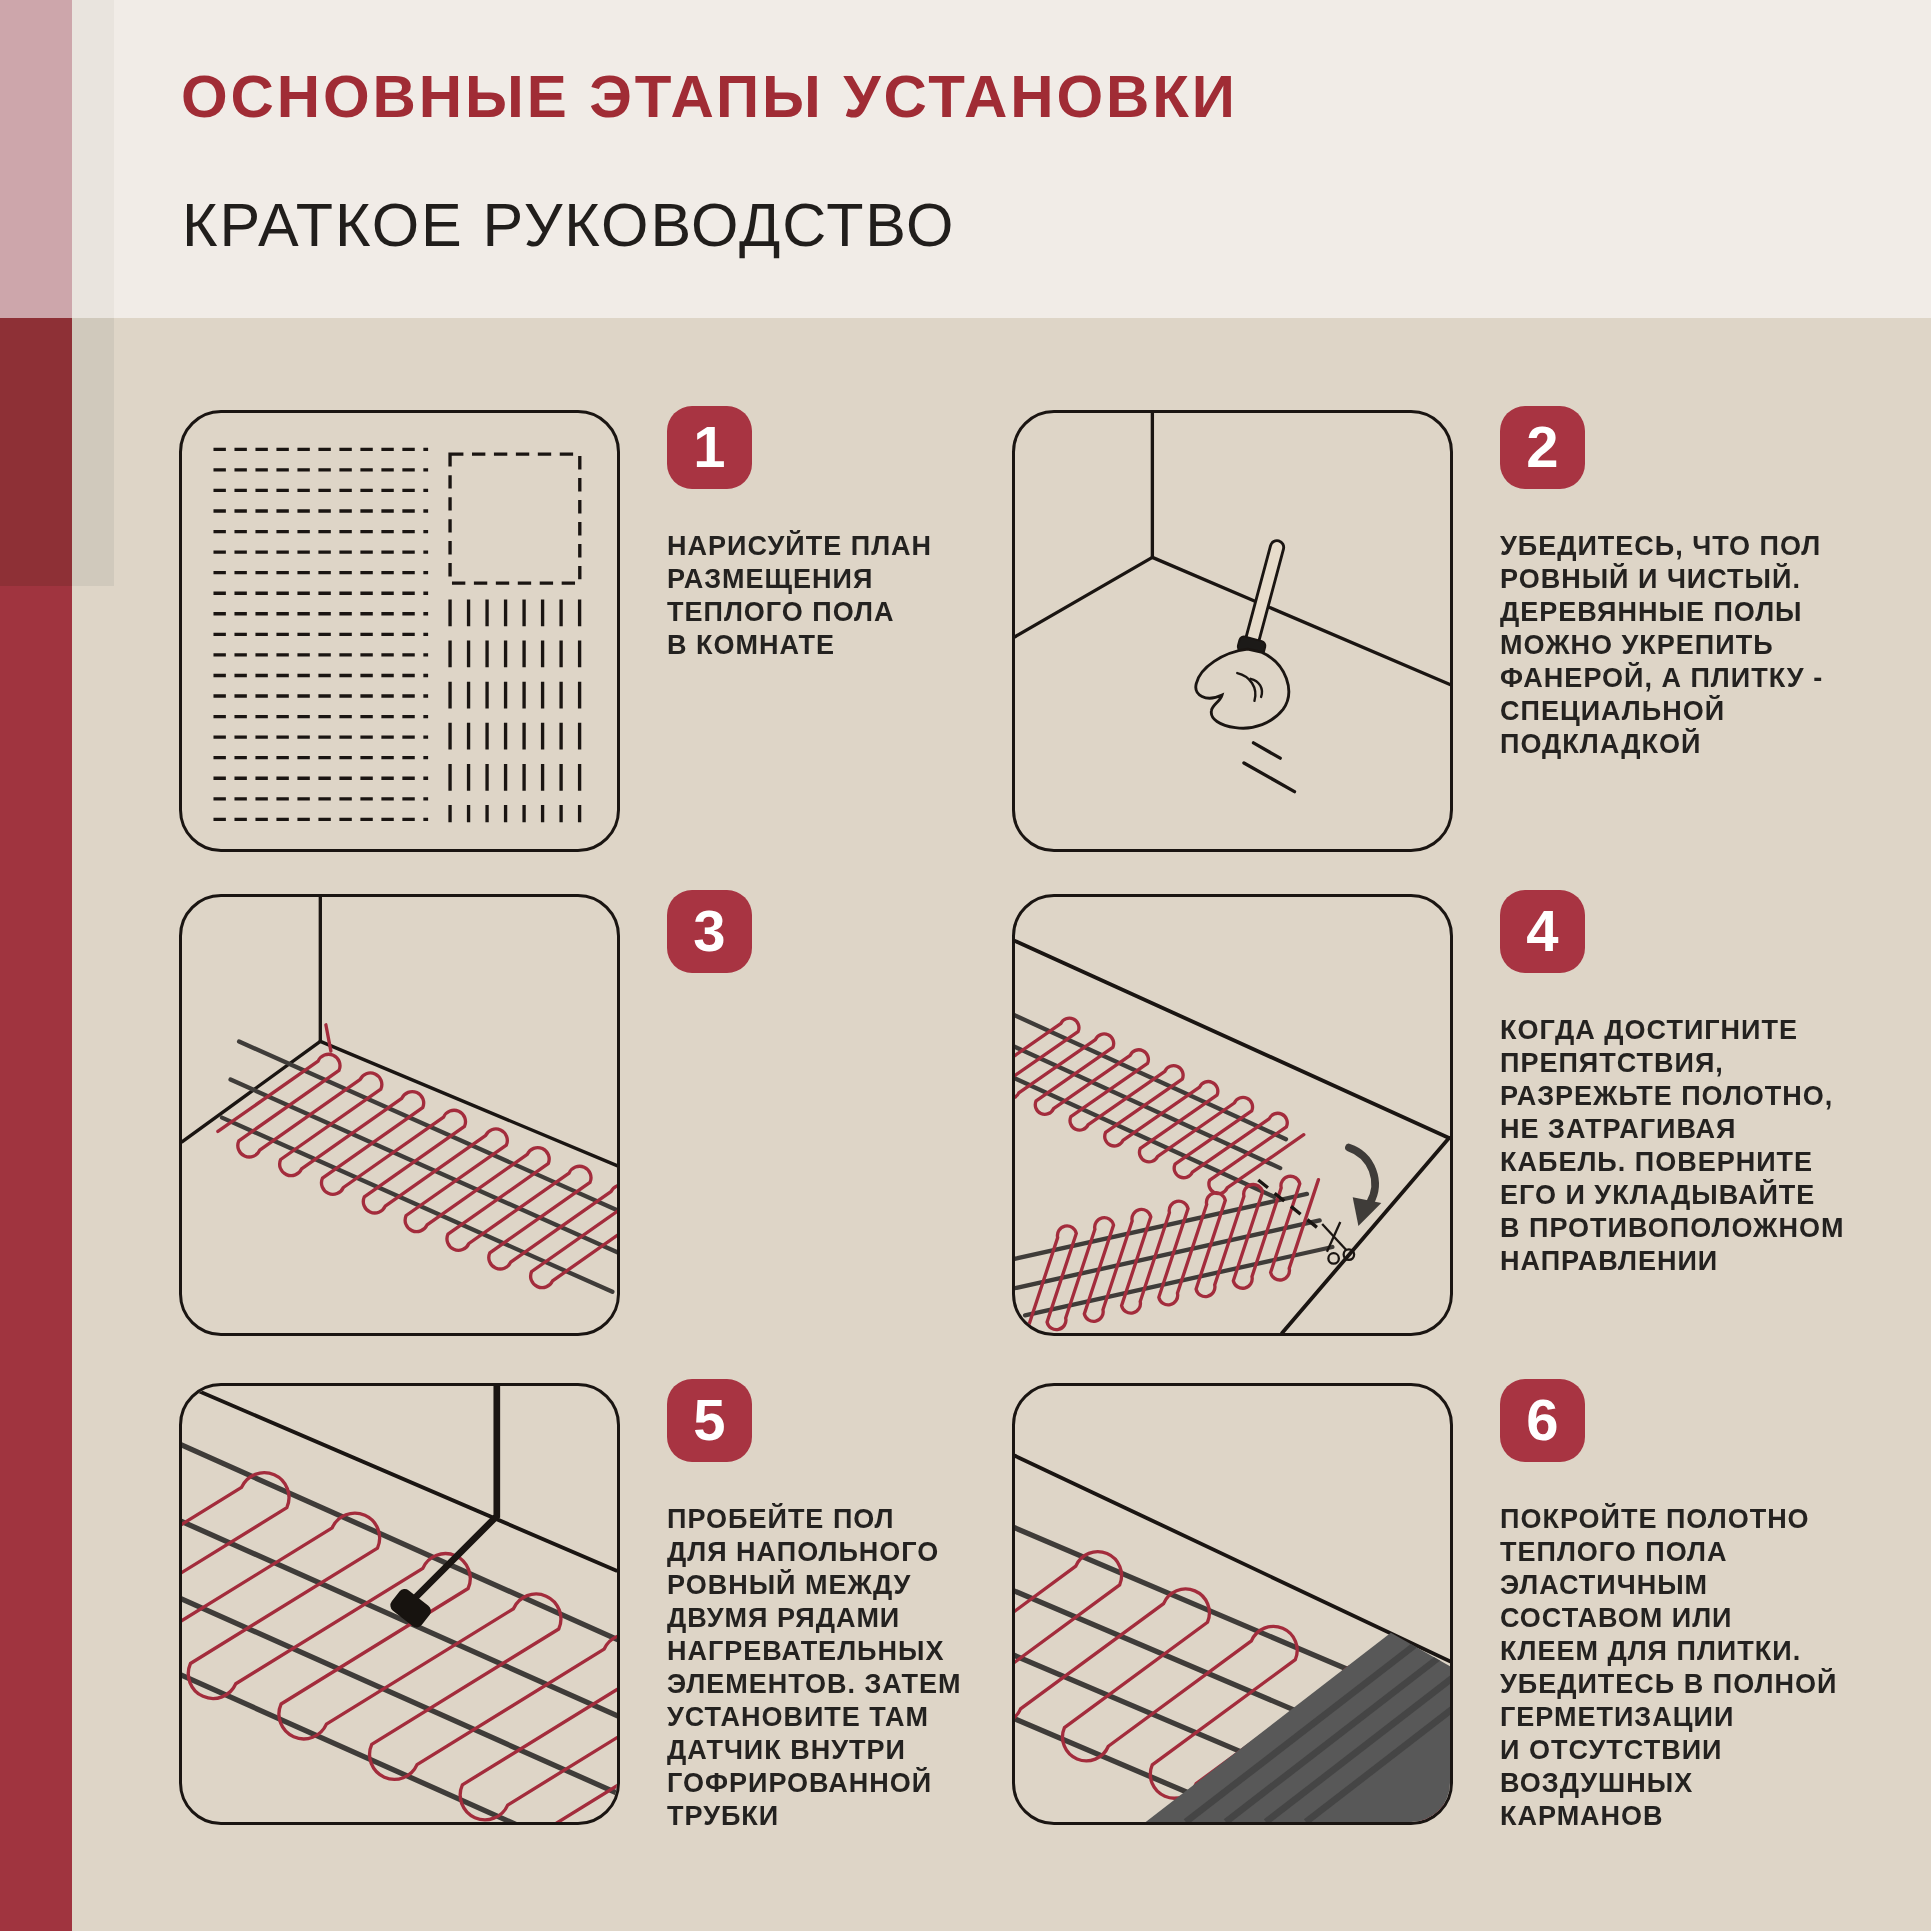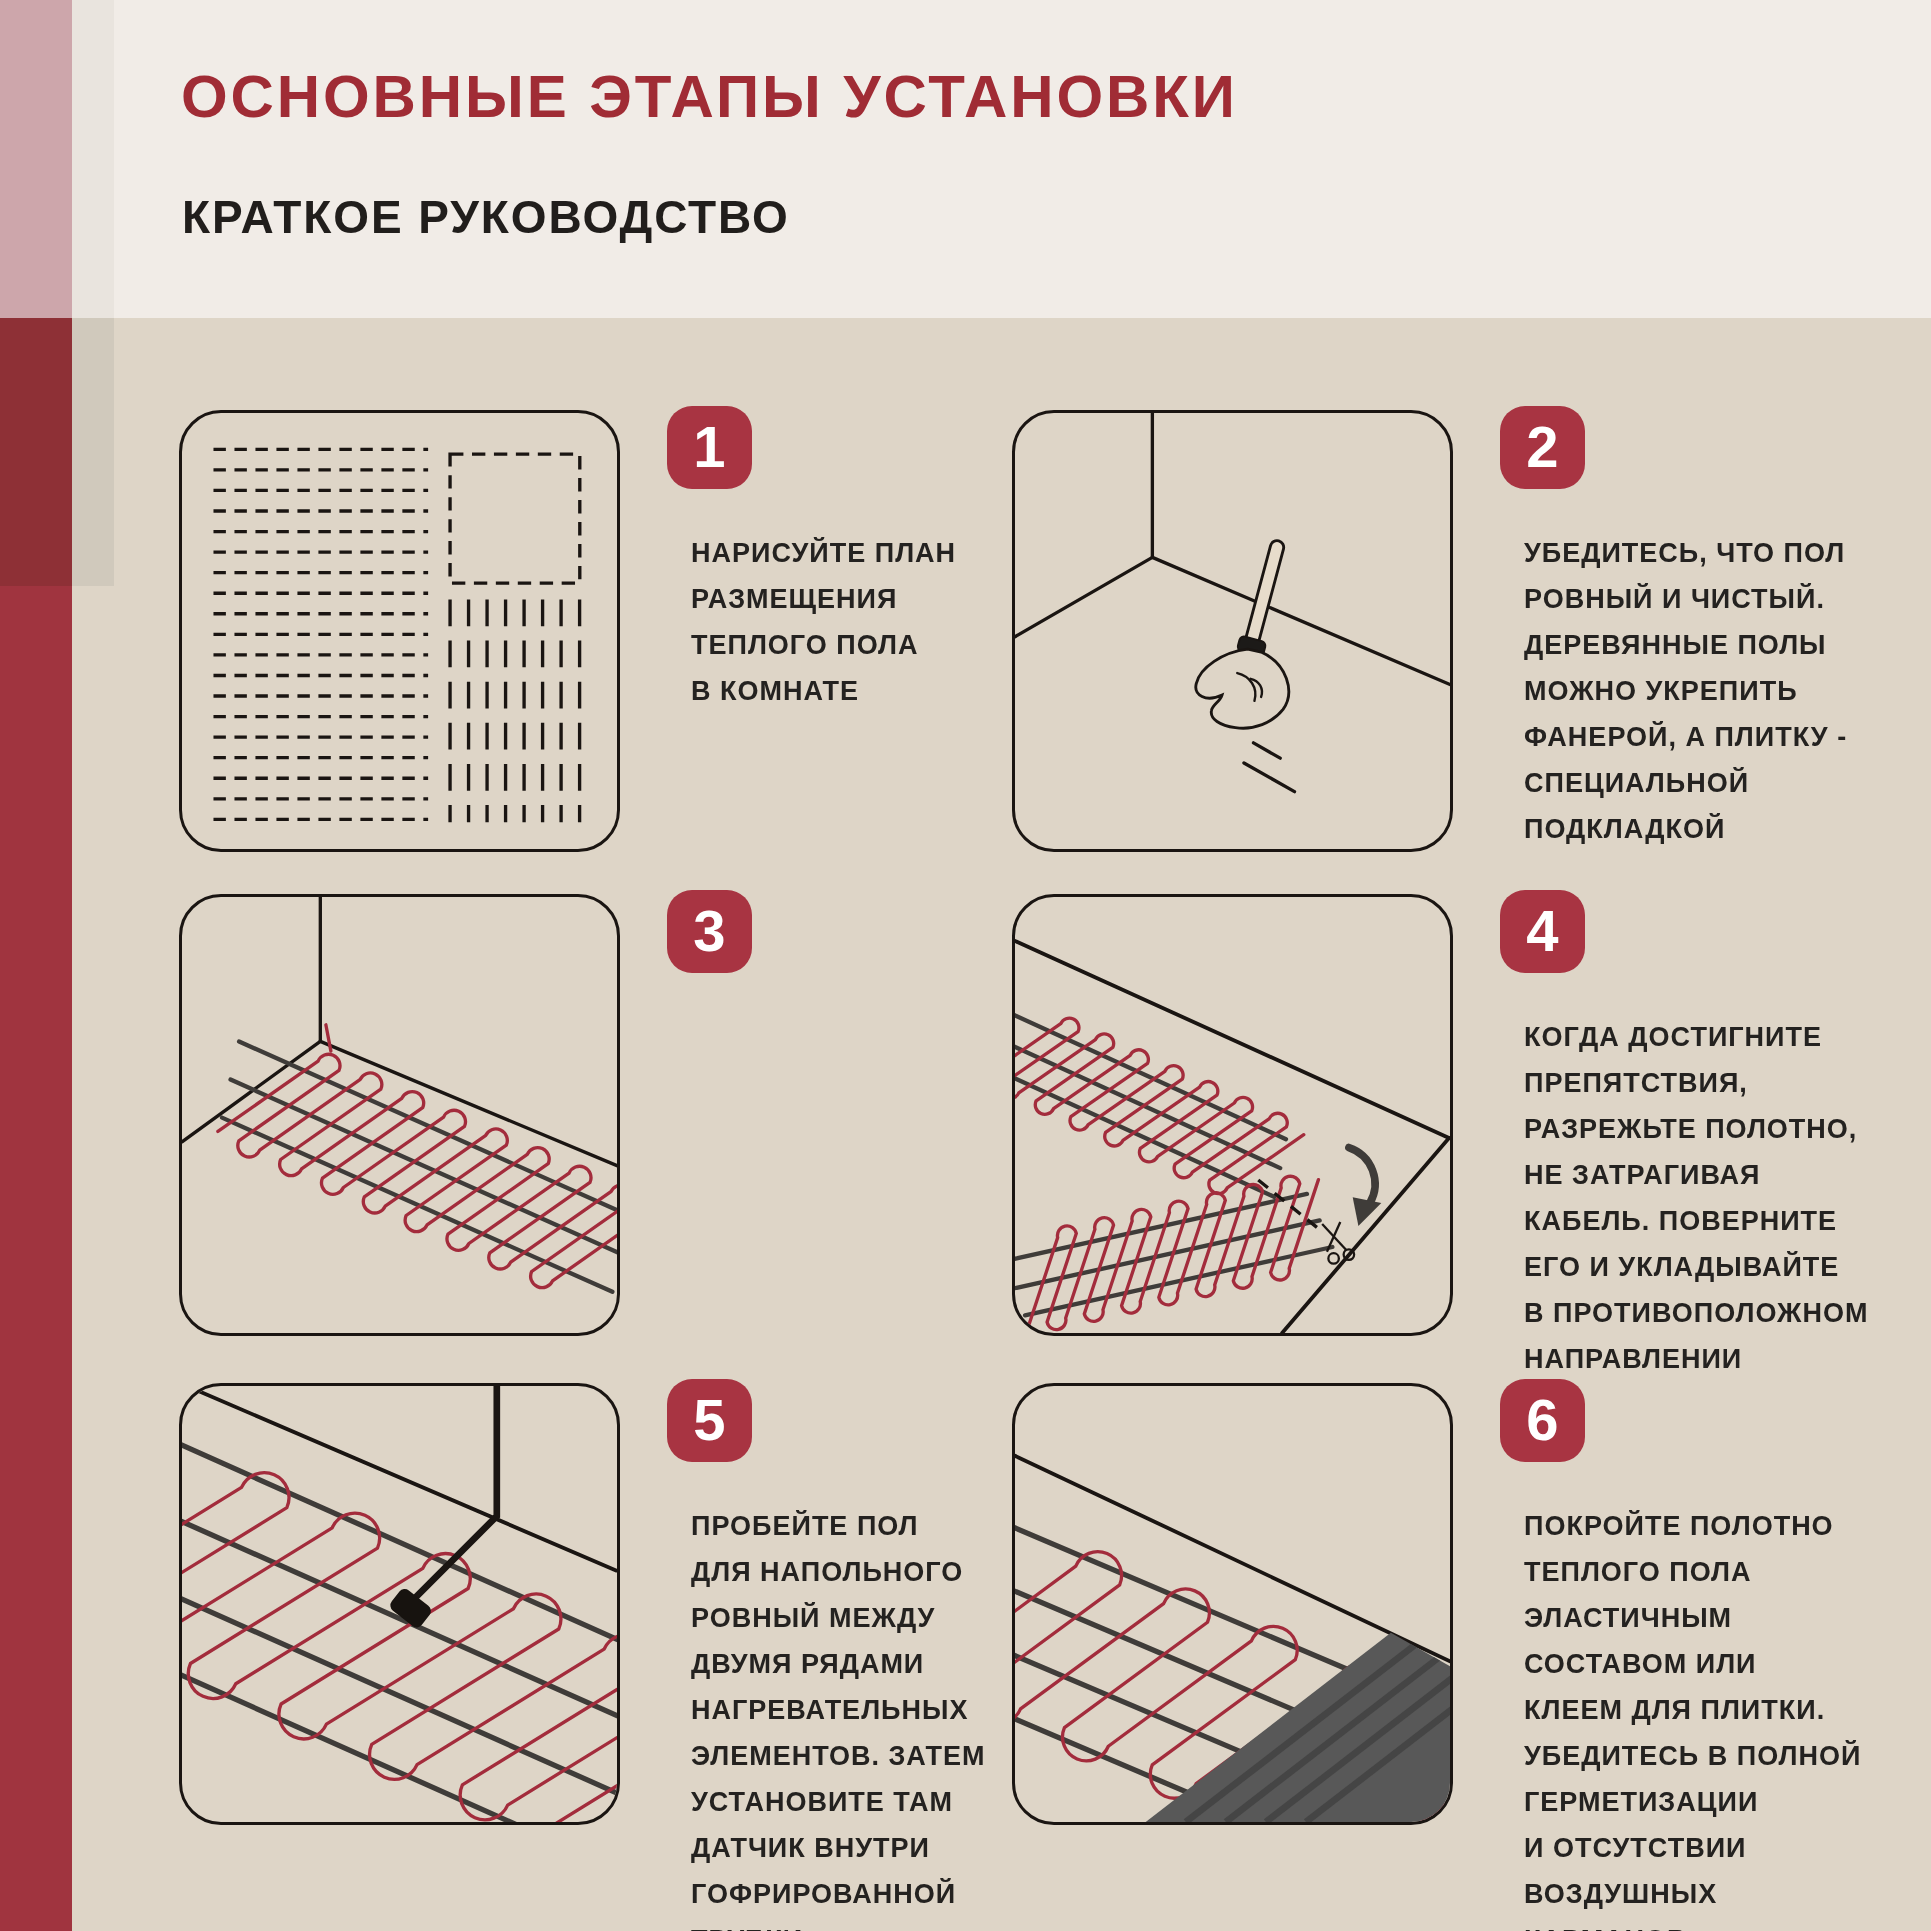--- a/index.html
+++ b/index.html
@@ -15,32 +15,32 @@
        background:var(--body-bg);font-family:"Liberation Sans",sans-serif;}
   .header-band{position:absolute;left:0;top:0;width:1931px;height:318px;background:var(--header-bg);}
   .stripe{position:absolute;}
   .stripe-pink{left:0;top:0;width:72px;height:318px;background:var(--stripe-pink);}
   .stripe-dark-red{left:0;top:318px;width:72px;height:268px;background:var(--stripe-dark-red);}
   .stripe-red{left:0;top:586px;width:72px;height:1345px;background:var(--stripe-red);}
   .overlay-top{left:72px;top:0;width:42px;height:318px;background:var(--overlay-light);}
   .overlay-bottom{left:72px;top:318px;width:42px;height:268px;background:var(--overlay-beige);}
   .page-title{position:absolute;left:181px;top:62px;font-size:60px;font-weight:700;
       letter-spacing:2.9px;color:var(--title-red);white-space:nowrap;}
-  .page-subtitle{position:absolute;left:182px;top:190px;font-size:46px;font-weight:700;
+  .page-subtitle{position:absolute;left:182px;top:190px;font-size:61px;font-weight:400;
       letter-spacing:1.9px;color:#211e1c;white-space:nowrap;}
   .step{position:absolute;width:840px;height:450px;}
   .step.c1{left:179px;} .step.c2{left:1012px;}
   .step.r1{top:406px;} .step.r2{top:890px;} .step.r3{top:1379px;}
   .illustration-box{position:absolute;left:0;top:3.9px;width:441px;height:442px;
       border:3.9px solid var(--line-black);border-radius:42px;overflow:hidden;box-sizing:border-box;}
   .illustration-box svg{position:absolute;left:0;top:0;width:100%;height:100%;}
   .badge{position:absolute;left:488px;top:0;width:85px;height:83px;border-radius:25px;
       background:var(--accent-red);color:#ffffff;display:flex;align-items:center;justify-content:center;
       font-size:58px;font-weight:700;padding-bottom:1.9px;box-sizing:border-box;}
-  .description{position:absolute;left:512px;top:124px;width:348px;font-size:27px;line-height:46px;
+  .description{position:absolute;left:488px;top:124px;width:348px;font-size:27px;line-height:33px;
       font-weight:700;letter-spacing:1px;color:var(--text-dark);white-space:pre-line;}
   
   .ln{stroke:var(--line-black);stroke-width:3.5;fill:none;stroke-linecap:round;}
   .ln4{stroke:var(--line-black);stroke-width:4;fill:none;stroke-linecap:round;}
   .dash{stroke:var(--line-black);stroke-width:3.5;fill:none;stroke-dasharray:13 9;}
   .vdash{stroke:var(--line-black);stroke-width:3.5;fill:none;stroke-dasharray:28 15;}
   .mesh{stroke:var(--mesh-gray);stroke-width:4.5;fill:none;stroke-linecap:round;}
   .mesh-big{stroke:var(--mesh-gray);stroke-width:5.5;fill:none;stroke-linecap:round;}
   .cable{stroke:var(--cable-red);stroke-width:3.5;fill:none;stroke-linecap:round;}
   .sensor-cable{stroke:var(--line-black);stroke-width:7;fill:none;stroke-linecap:round;}

